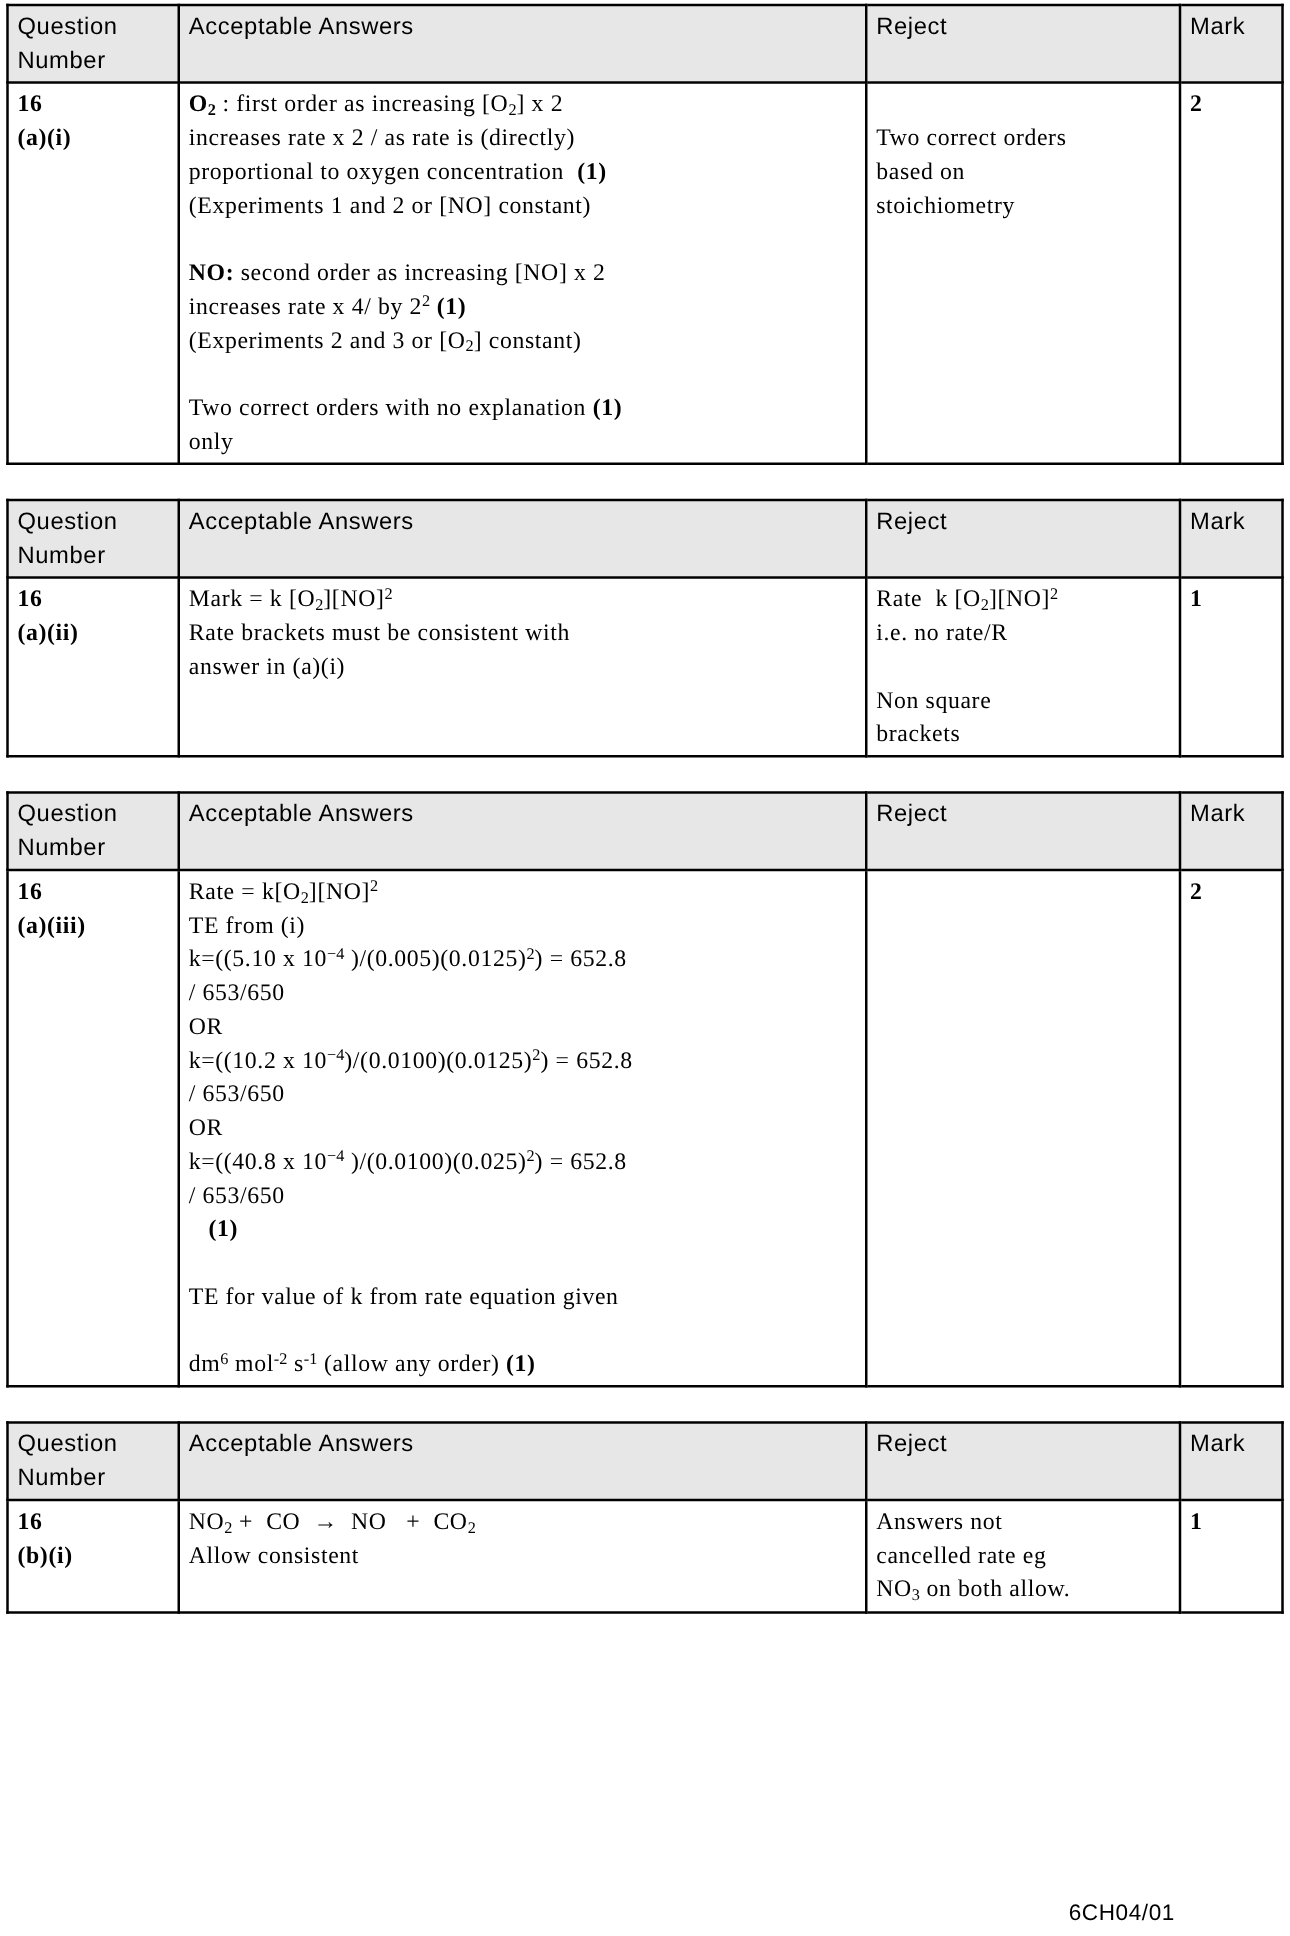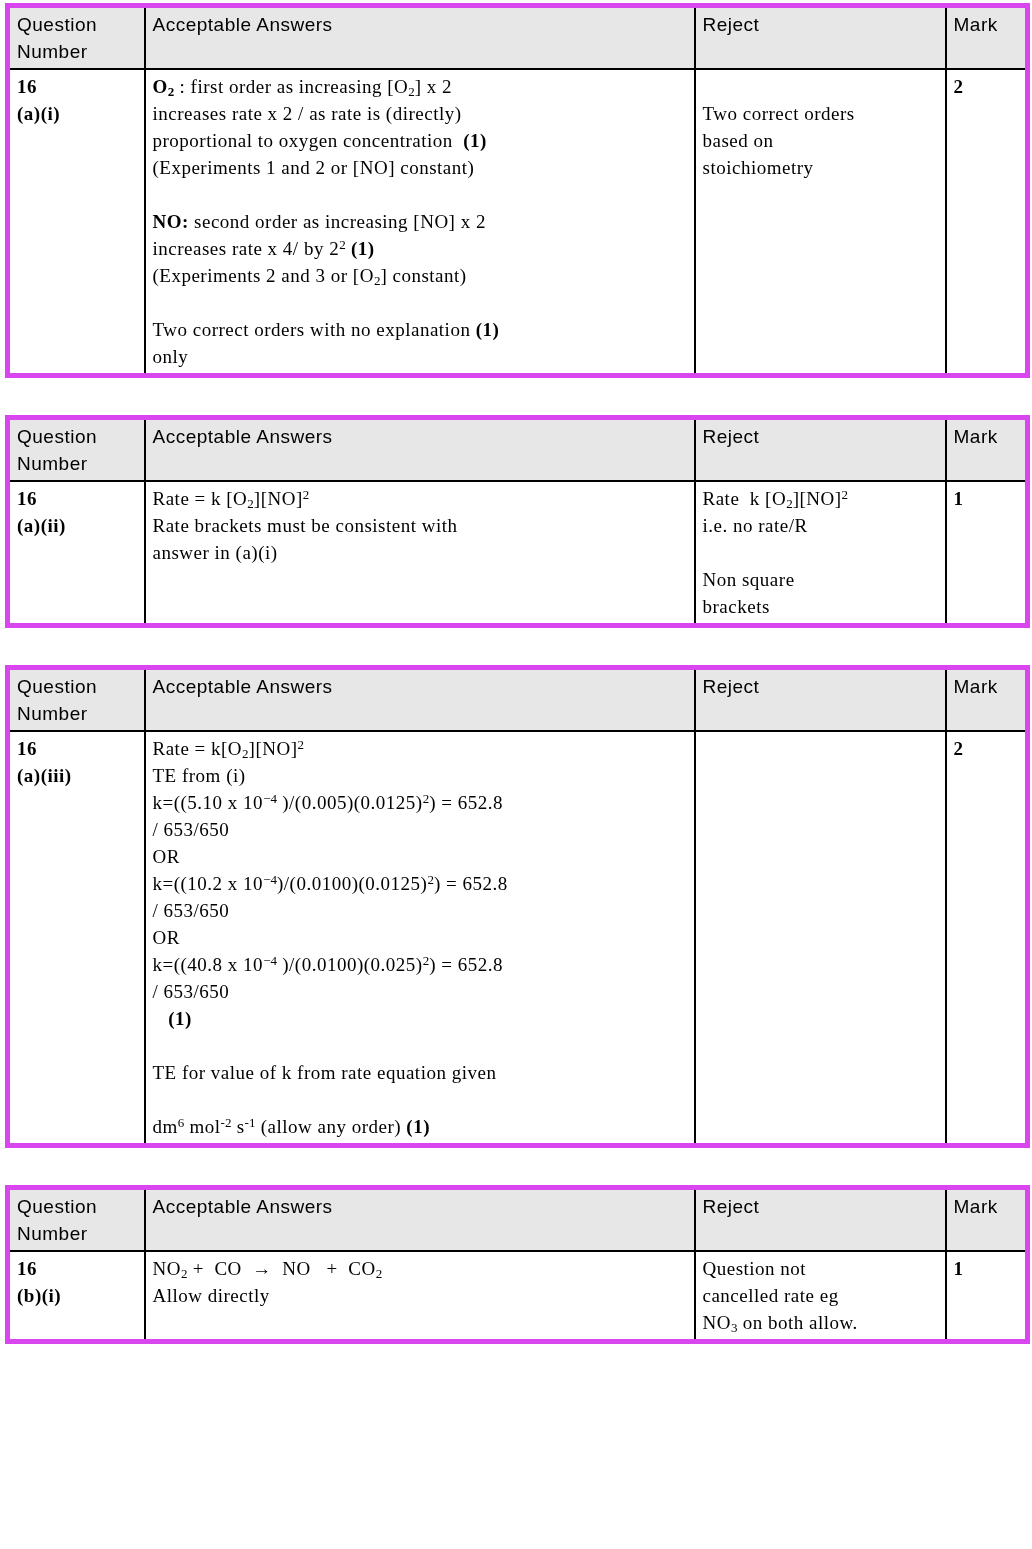--- a/index.html
+++ b/index.html
@@ -13,22 +13,22 @@
     width: 1032px;
     height: 1549px;
     box-sizing: border-box;
     padding: 3px 7px 0 5px;
     overflow: hidden;
   }
   table.ms {
     border-collapse: collapse;
     width: 1020px;
     table-layout: fixed;
-    margin-bottom: 37px;
-    border: 5px solid #d946ef;
+    margin-bottom: 27px;
+    border: 1px solid #d946ef;
   }
   table.ms th, table.ms td {
     border: 2px solid #000;
     vertical-align: top;
     text-align: left;
     padding: 3px 8px 3px 7px;
     font-size: 19px;
     line-height: 27px;
     letter-spacing: 0.5px;
     font-weight: normal;
@@ -114,21 +114,21 @@
       <tr>
         <th>Question Number</th>
         <th>Acceptable Answers</th>
         <th>Reject</th>
         <th>Mark</th>
       </tr>
     </thead>
     <tbody>
       <tr class="h2">
         <td class="rich"><b>16</b><br><b>(a)(ii)</b></td>
-        <td class="rich"><span>Rate = k [O</span><sub>2</sub><span>][NO]</span><sup>2</sup><br><span>Rate brackets must be consistent with</span><br><span>answer in (a)(i)</span></td>
+        <td class="rich"><span>Mark = k [O</span><sub>2</sub><span>][NO]</span><sup>2</sup><br><span>Rate brackets must be consistent with</span><br><span>answer in (a)(i)</span></td>
         <td class="rich"><span>Rate  k [O</span><sub>2</sub><span>][NO]</span><sup>2</sup><br><span>i.e. no rate/R</span><br><br><span>Non square</span><br><span>brackets</span></td>
         <td class="rich"><b>1</b></td>
       </tr>
     </tbody>
   </table>
 
   <table class="ms">
     <colgroup>
         <col class="c1">
         <col class="c2">
@@ -164,22 +164,22 @@
       <tr>
         <th>Question Number</th>
         <th>Acceptable Answers</th>
         <th>Reject</th>
         <th>Mark</th>
       </tr>
     </thead>
     <tbody>
       <tr class="h4">
         <td class="rich"><b>16</b><br><b>(b)(i)</b></td>
-        <td class="rich"><span>NO</span><sub>2</sub><span> +  CO  →  NO   +  CO</span><sub>2</sub><br><span>Allow directly</span></td>
-        <td class="rich"><span>Question not</span><br><span>cancelled rate eg</span><br><span>NO</span><sub>3</sub><span> on both allow.</span></td>
+        <td class="rich"><span>NO</span><sub>2</sub><span> +  CO  →  NO   +  CO</span><sub>2</sub><br><span>Allow consistent</span></td>
+        <td class="rich"><span>Answers not</span><br><span>cancelled rate eg</span><br><span>NO</span><sub>3</sub><span> on both allow.</span></td>
         <td class="rich"><b>1</b></td>
       </tr>
     </tbody>
   </table>
 
   <div class="footer">
     <div>6CH04/01</div>
 
   </div>
 

